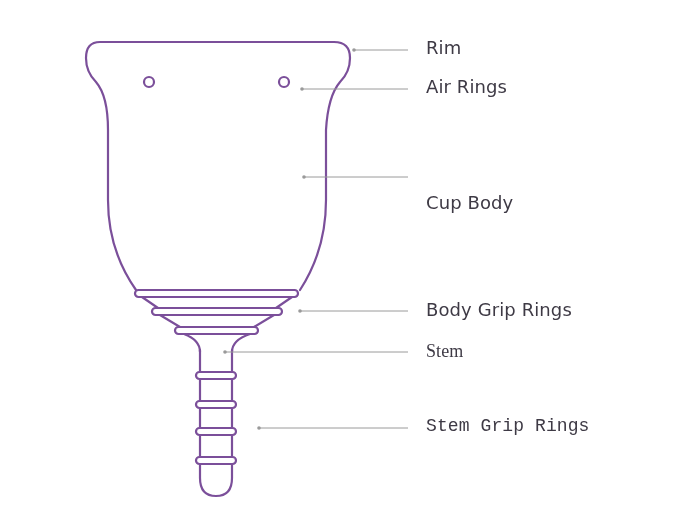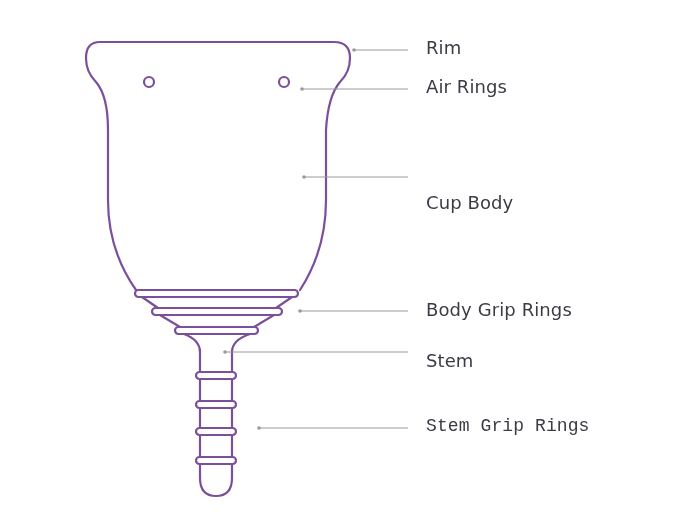--- a/index.html
+++ b/index.html
@@ -113,14 +113,14 @@
   <g>
     <circle class="leader-dot" cx="259" cy="428" r="1.8"></circle>
     <line class="leader" x1="259" y1="428" x2="408" y2="428"></line>
   </g>
 </svg>
 
 <div class="label" style="top:39px;">Rim</div>
 <div class="label" style="top:78px;">Air Rings</div>
 <div class="label" style="top:164px;margin-top:30px;">Cup Body</div>
 <div class="label" style="top:301px;text-align:center;">Body Grip Rings</div>
-<div class="label" style="top:352px;">Stem</div>
+<div class="label" style="top:342px;font-family:Liberation Serif, serif;">Stem</div>
 <div class="label" style="top:417px;font-family:Liberation Mono, monospace;">Stem Grip Rings</div>
 
 </body></html>

